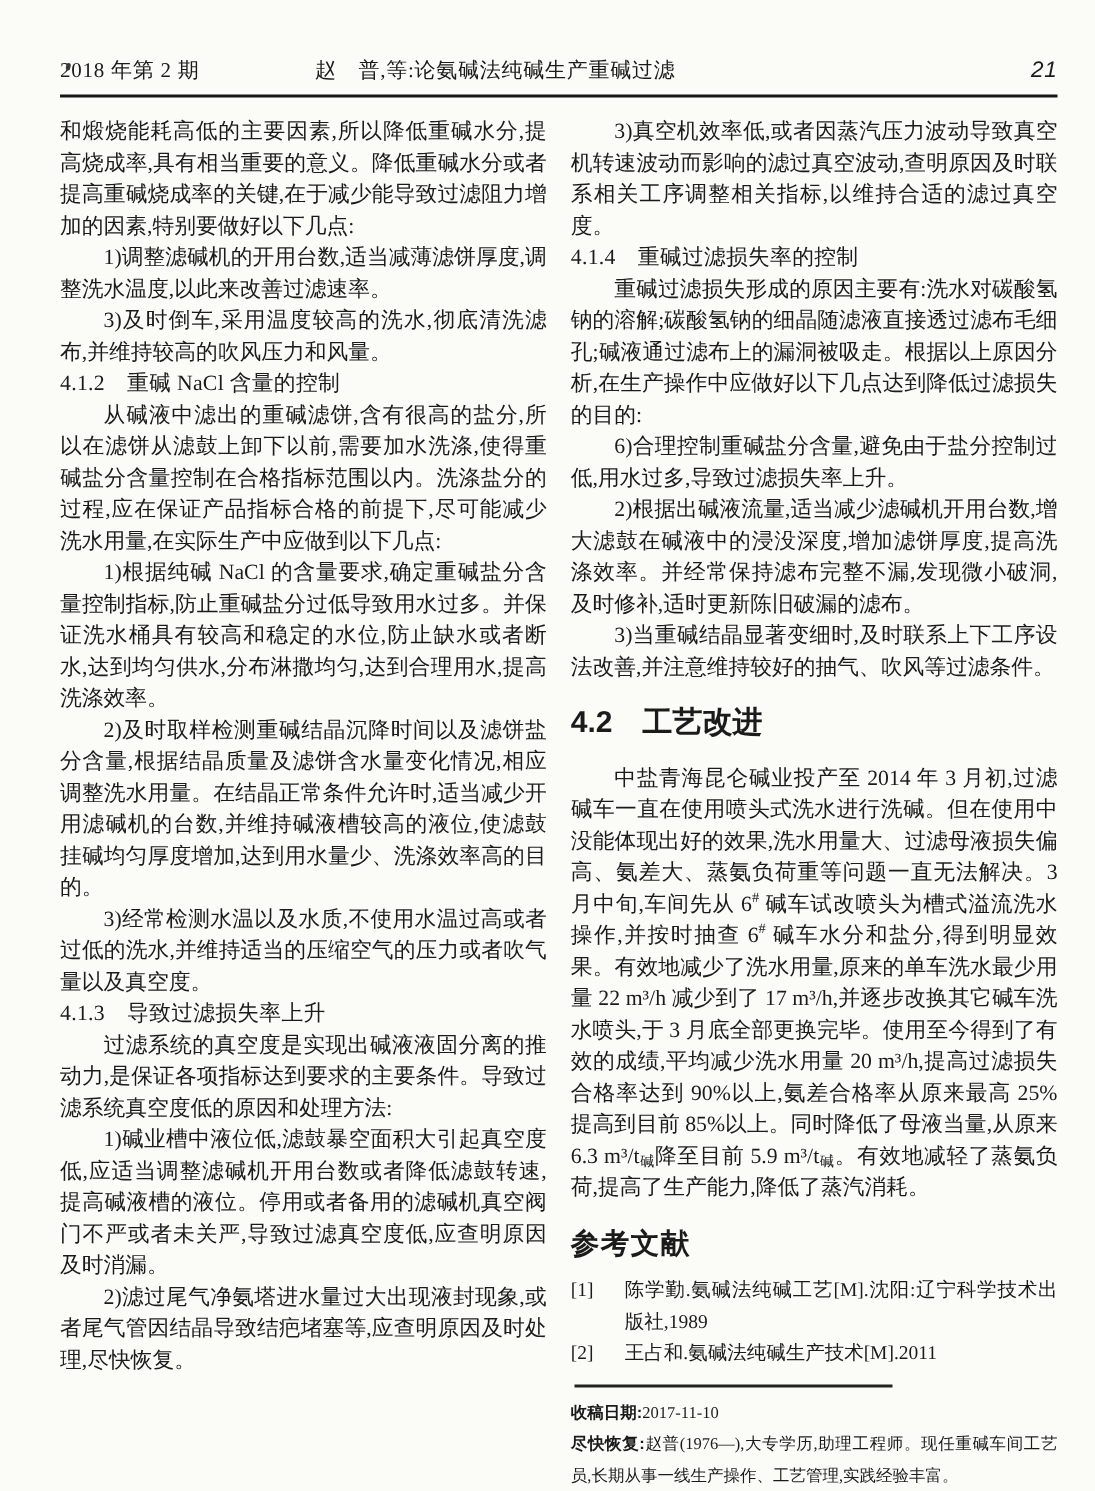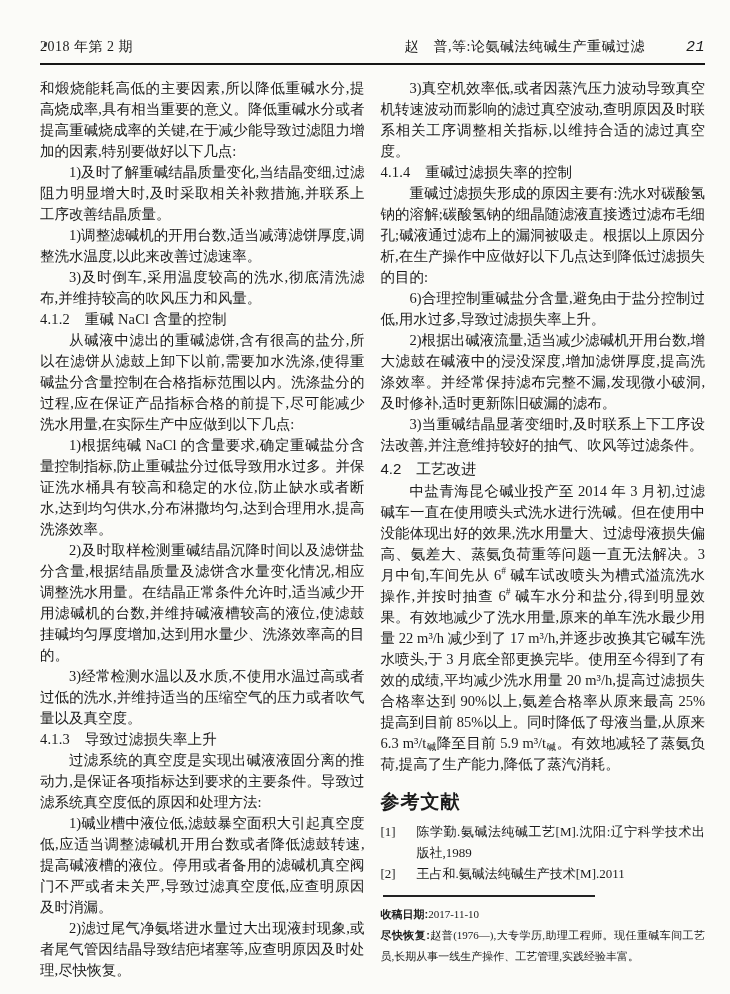--- a/index.html
+++ b/index.html
@@ -7,30 +7,30 @@
     width:730px;height:994px;
     background:#fbfbf8;
     color:#1b1b1b;
     font-family:"Liberation Serif","DejaVu Serif",serif;
     position:relative;overflow:hidden;
   }
   .page{position:absolute;inset:0;padding:38px 25px 0 40px;box-sizing:border-box;}
   .speck{position:absolute;left:44px;top:42px;width:3px;height:5px;background:#3a3a3a;border-radius:40%;transform:rotate(12deg);}
   .hdr{display:flex;align-items:baseline;width:665px;font-size:14px;letter-spacing:.5px;}
   .hdr .issue{width:170px;white-space:nowrap;}
-  .hdr .title{flex:1;text-align:right;white-space:nowrap;}
-  .hdr .pageno{width:60px;text-align:right;font-style:italic;font-size:15px;font-family:Liberation Mono, monospace;}
+  .hdr .title{flex:1;text-align:left;white-space:nowrap;}
+  .hdr .pageno{width:60px;text-align:right;font-style:italic;font-size:15px;font-family:Liberation Sans, sans-serif;}
   .hdr-rule{width:665px;height:2px;background:#161616;margin:7px 0 13px 0;}
   .cols{display:flex;gap:16px;width:665px;}
   .col{width:328px;font-size:14.5px;line-height:21px;text-align:justify;}
   .para{margin:0;padding:0;}
   .para.body{text-indent:2em;}
   .para.cont{text-indent:0;}
   .para.h3{text-indent:0;letter-spacing:.2px;}
-  .para.h2{font-family:"Liberation Sans","DejaVu Sans",sans-serif;font-weight:normal;font-size:15px;margin:2px 0;}
+  .para.h2{font-family:"Liberation Sans","DejaVu Sans",sans-serif;font-weight:bold;font-size:20px;margin:16px 0;}
   sup,sub{font-size:9.5px;line-height:0;}
   sub{vertical-align:-2px;}
   .refs{margin-top:16px;}
   .refs-heading{font-family:"Liberation Sans","DejaVu Sans",sans-serif;font-weight:bold;font-size:19px;letter-spacing:1px;margin:0 0 9px 0;}
   .ref-item{display:flex;font-size:13px;line-height:21px;text-align:justify;}
   .ref-label{width:36px;flex:none;}
   .ref-text{flex:1;}
   .foot-rule{width:212px;height:2px;background:#222;margin:11px 0 7px 2px;}
   .footnote{font-size:11px;line-height:21px;text-align:justify;}
   .foot-line{margin:0;}
@@ -45,21 +45,20 @@
   <div class="hdr">
     <div class="issue">2018 年第 2 期</div>
     <div class="title">赵　普,等:论氨碱法纯碱生产重碱过滤</div>
     <div class="pageno">21</div>
   </div>
   <div class="hdr-rule"></div>
 
   <div class="cols">
     <div class="col" id="col-left">
         <p class="para cont">和煅烧能耗高低的主要因素,所以降低重碱水分,提高烧成率,具有相当重要的意义。降低重碱水分或者提高重碱烧成率的关键,在于减少能导致过滤阻力增加的因素,特别要做好以下几点:</p>
-        <p class="para body">1)及时了解重碱结晶质量变化,当结晶变细,过滤阻力明显增大时,及时采取相关补救措施,并联系上工序改善结晶质量。</p>
         <p class="para body">1)调整滤碱机的开用台数,适当减薄滤饼厚度,调整洗水温度,以此来改善过滤速率。</p>
         <p class="para body">3)及时倒车,采用温度较高的洗水,彻底清洗滤布,并维持较高的吹风压力和风量。</p>
         <p class="para h3">4.1.2　重碱 NaCl 含量的控制</p>
         <p class="para body">从碱液中滤出的重碱滤饼,含有很高的盐分,所以在滤饼从滤鼓上卸下以前,需要加水洗涤,使得重碱盐分含量控制在合格指标范围以内。洗涤盐分的过程,应在保证产品指标合格的前提下,尽可能减少洗水用量,在实际生产中应做到以下几点:</p>
         <p class="para body">1)根据纯碱 NaCl 的含量要求,确定重碱盐分含量控制指标,防止重碱盐分过低导致用水过多。并保证洗水桶具有较高和稳定的水位,防止缺水或者断水,达到均匀供水,分布淋撒均匀,达到合理用水,提高洗涤效率。</p>
         <p class="para body">2)及时取样检测重碱结晶沉降时间以及滤饼盐分含量,根据结晶质量及滤饼含水量变化情况,相应调整洗水用量。在结晶正常条件允许时,适当减少开用滤碱机的台数,并维持碱液槽较高的液位,使滤鼓挂碱均匀厚度增加,达到用水量少、洗涤效率高的目的。</p>
         <p class="para body">3)经常检测水温以及水质,不使用水温过高或者过低的洗水,并维持适当的压缩空气的压力或者吹气量以及真空度。</p>
         <p class="para h3">4.1.3　导致过滤损失率上升</p>
         <p class="para body">过滤系统的真空度是实现出碱液液固分离的推动力,是保证各项指标达到要求的主要条件。导致过滤系统真空度低的原因和处理方法:</p>
         <p class="para body">1)碱业槽中液位低,滤鼓暴空面积大引起真空度低,应适当调整滤碱机开用台数或者降低滤鼓转速,提高碱液槽的液位。停用或者备用的滤碱机真空阀门不严或者未关严,导致过滤真空度低,应查明原因及时消漏。</p>

